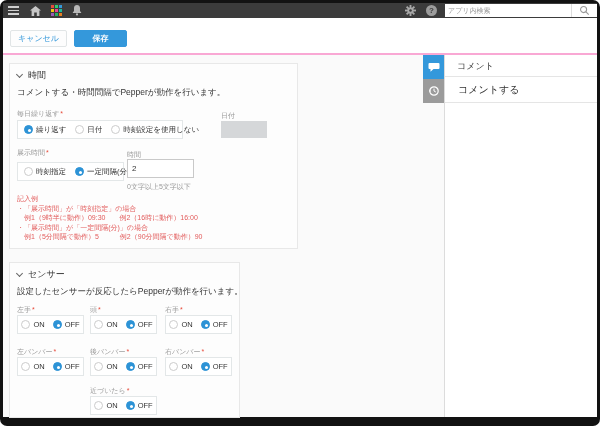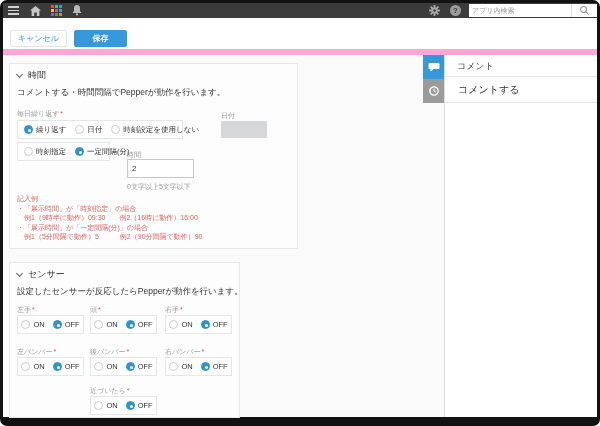--- a/index.html
+++ b/index.html
@@ -12,27 +12,27 @@
   .tb-icon { display:flex; align-items:center; justify-content:center; height:15px; cursor:pointer; }
   .hamburger { width:12px; margin-right:10px; flex-direction:column; justify-content:center; gap:2px; }
   .hamburger i { display:block; width:11px; height:1.5px; background:#cfcfcf; }
   .home { width:12px; margin-right:9px; }
   .appgrid { width:12px; height:12px; margin-right:9px; display:grid; grid-template-columns:repeat(3,3px); grid-template-rows:repeat(3,3px); gap:1px; align-content:center; justify-content:center; }
   .appgrid i { display:block; width:3px; height:3px; }
   .bell { width:11px; }
   .tb-spacer { flex:1; }
   .gear { width:12px; margin-right:10px; }
   .help { width:11px; height:11px; border-radius:50%; background:#9c9c9c; color:#3b3b3b; font-size:8px; font-weight:bold; line-height:11px; text-align:center; margin-right:8px; }
-  .searchbox { width:128px; height:13px; background:#fff; display:flex; align-items:stretch; }
+  .searchbox { width:152px; height:13px; background:#fff; display:flex; align-items:stretch; }
   .searchbox input { flex:1; border:0; outline:0; font-size:7px; padding:0 3px; color:#444; font-family:inherit; min-width:0; }
   .searchbox input::placeholder { color:#999; }
   .search-btn { width:26px; border-left:1px solid #ddd; display:flex; align-items:center; justify-content:center; cursor:pointer; background:#fff; }
 
   
-  .toolbar { position:absolute; left:3px; top:18px; width:594px; height:37px; background:#fff; border-bottom:6px solid #f9a8d4; }
+  .toolbar { position:absolute; left:3px; top:18px; width:594px; height:37px; background:#fff; border-bottom:2px solid #f9a8d4; }
   .btn { position:absolute; top:12px; height:17px; font-size:8px; text-align:center; line-height:16px; border-radius:2px; cursor:pointer; }
   .btn-cancel { left:7px; width:57px; background:#fdfdfd; border:1px solid #e1e5e6; color:#3498db; }
   .btn-save { left:71px; width:53px; background:#3498db; border:1px solid #3498db; color:#fff; font-weight:bold; }
 
   
   .content { position:absolute; left:3px; top:55px; width:594px; height:362px; background:#fafafa; }
   .box { position:absolute; background:#fdfdfd; border:1px solid #e8e8e8; }
   .box-time { left:6px; top:8px; width:289px; height:186px; }
   .box-sensor { left:6px; top:207px; width:231px; height:156px; }
   .sec-head { position:absolute; left:7px; top:5px; display:flex; align-items:center; gap:6px; cursor:pointer; }
@@ -153,21 +153,21 @@
             <span>時刻設定を使用しない</span>
           </span>
       </div>
 
       <div class="f-label" style="left:211px; top:47px;">日付</div>
       <div class="disabled-field" style="left:211px; top:57px; width:46px; height:17px;"></div>
 
       <div class="f-label" style="left:7px; top:84px;">
         <span>展示時間</span><span class="req">*</span>
       </div>
-      <div class="radio-box" style="left:7px; top:78px; width:93px;">
+      <div class="radio-box" style="left:7px; top:98px; width:107px;">
         <span class="r-opt">
             <span class="radio"></span>
             <span>時刻指定</span>
           </span>
         <span class="r-opt">
             <span class="radio sel"></span>
             <span>一定間隔(分)</span>
           </span>
       </div>
 

